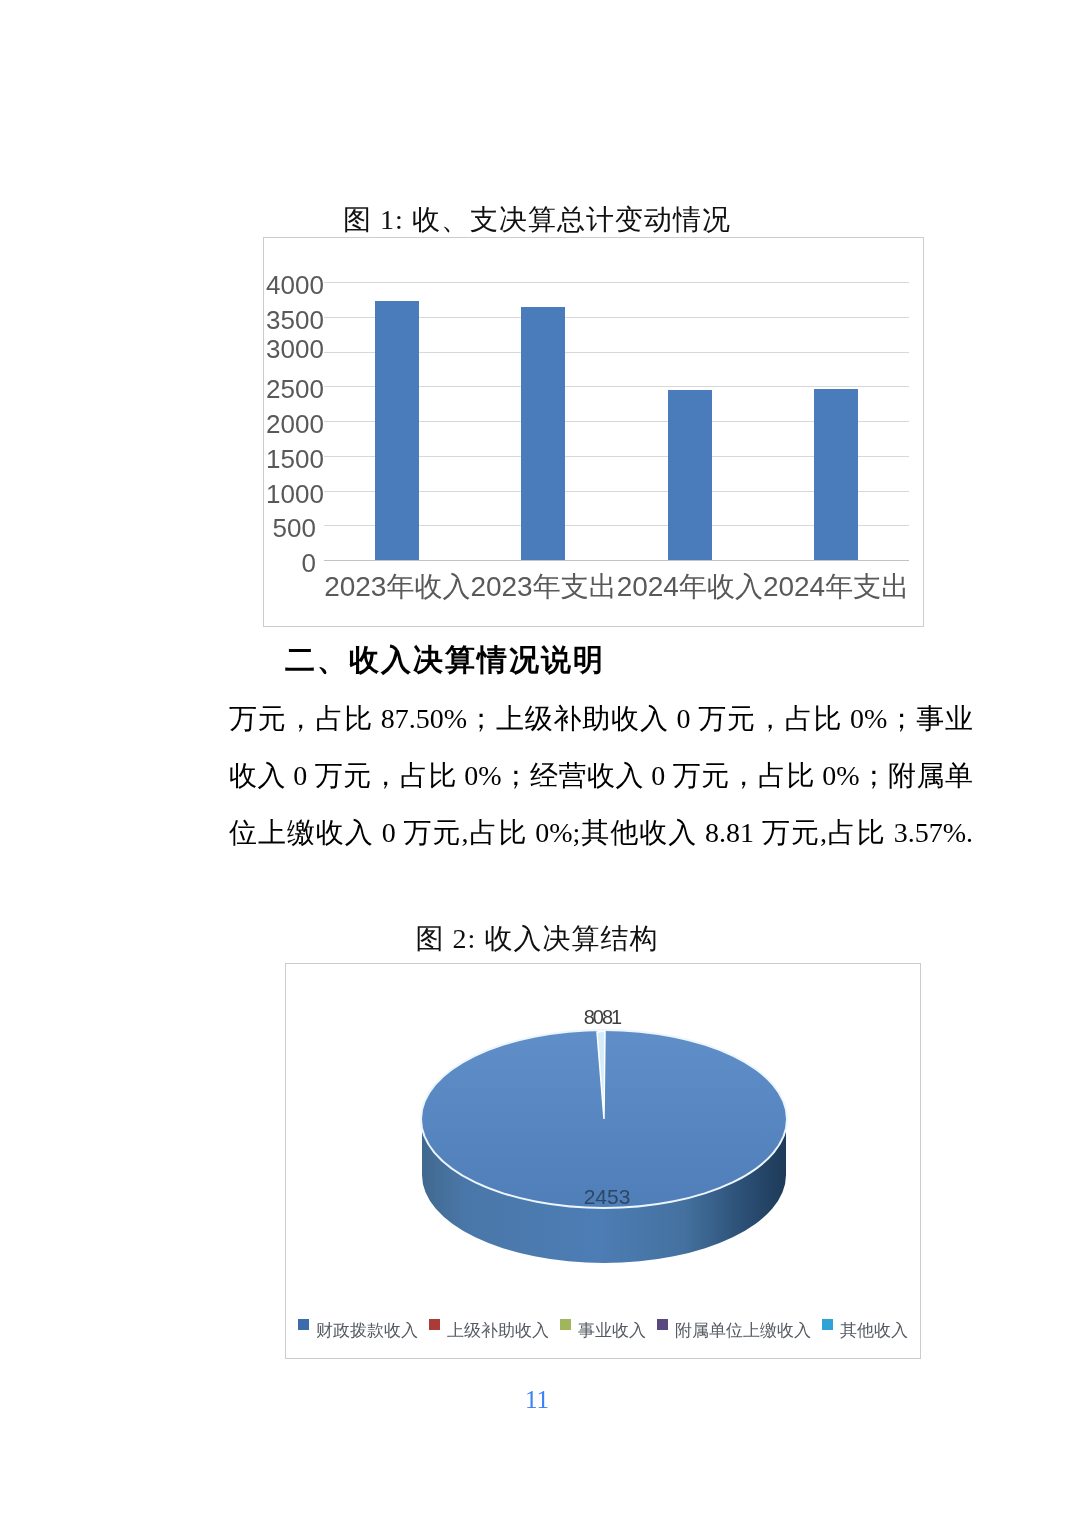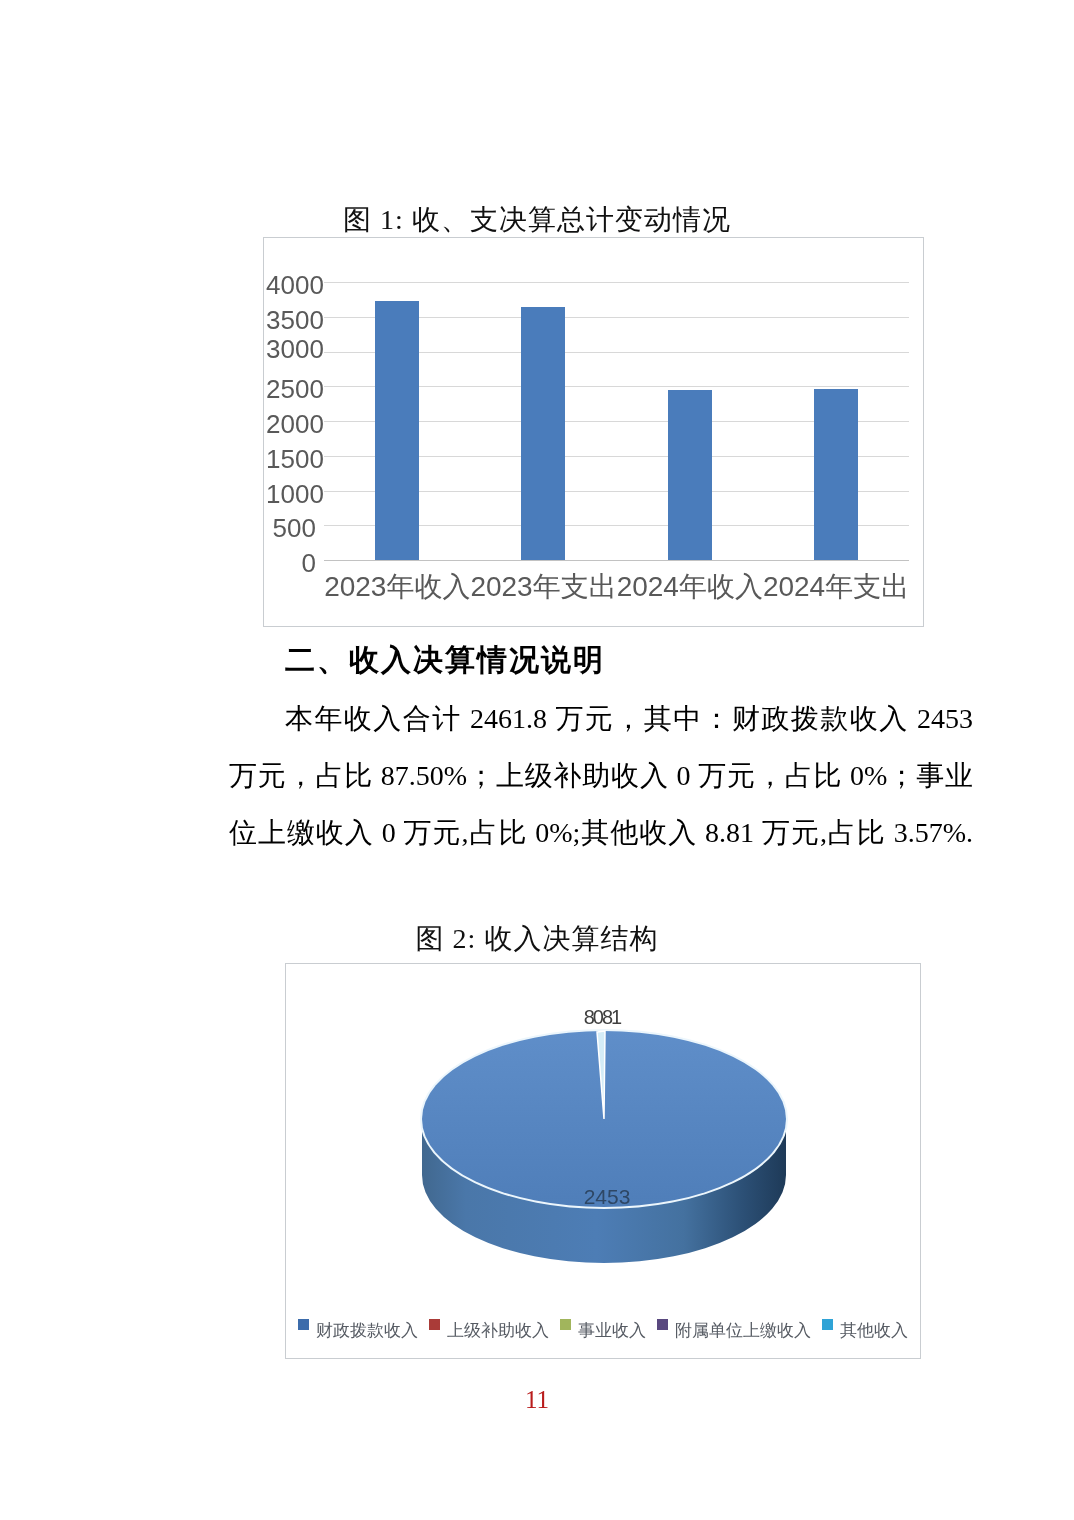--- a/index.html
+++ b/index.html
@@ -82,21 +82,21 @@
     position: absolute; left: 0; bottom: 16px; width: 100%;
     display: flex; justify-content: center; align-items: center; gap: 11px;
     font-family: "Liberation Sans", sans-serif;
   }
   .legend-item { display: flex; align-items: flex-start; gap: 7px; }
   .legend-swatch { width: 11px; height: 11px; display: inline-block; }
   .legend-label { font-size: 17px; color: #565b63; white-space: nowrap; }
 
   .page-number {
     position: absolute; left: 0; top: 1386px; width: 100%;
-    text-align: center; font-size: 25px; color: #b91c1c;
+    text-align: center; font-size: 25px; color: #3b82f6;
     font-family: "Liberation Serif", serif;
   }
 </style>
 </head>
 <body>
 
 <div class="page">
 
   <div class="fig-title fig1-title">图 1: 收、支决算总计变动情况</div>
 
@@ -127,22 +127,22 @@
         <div class="bar" style="left: 343.625px; height: 170.275px; background: rgb(74, 124, 187);"></div>
         <div class="xtick" style="left: 292.625px;">2024年收入</div>
         <div class="bar" style="left: 489.875px; height: 171.317px; background: rgb(74, 124, 187);"></div>
         <div class="xtick" style="left: 438.875px;">2024年支出</div>
       </div>
   </div>
 
   <div class="section-heading">二、收入决算情况说明</div>
 
   <div class="paragraph">
-    <div class="para-line indent">本年收入合计 2461.8 万元，其中：财政拨款收入 2453</div>
     <div class="para-line">万元，占比 87.50%；上级补助收入 0 万元，占比 0%；事业</div>
+    <div class="para-line">收入 0 万元，占比 0%；经营收入 0 万元，占比 0%；附属单</div>
     <div class="para-line">位上缴收入 0 万元,占比 0%;其他收入 8.81 万元,占比 3.57%.</div>
   </div>
 
   <div class="fig-title fig2-title">图 2: 收入决算结构</div>
 
   <div class="chart-panel pie-panel">
     <svg class="pie-svg" width="636" height="396" viewBox="0 0 636 396">
       <defs>
         <linearGradient id="sideG" x1="0%" y1="0%" x2="100%" y2="0%">
           <stop offset="0%" stop-color="#41688f"></stop>

